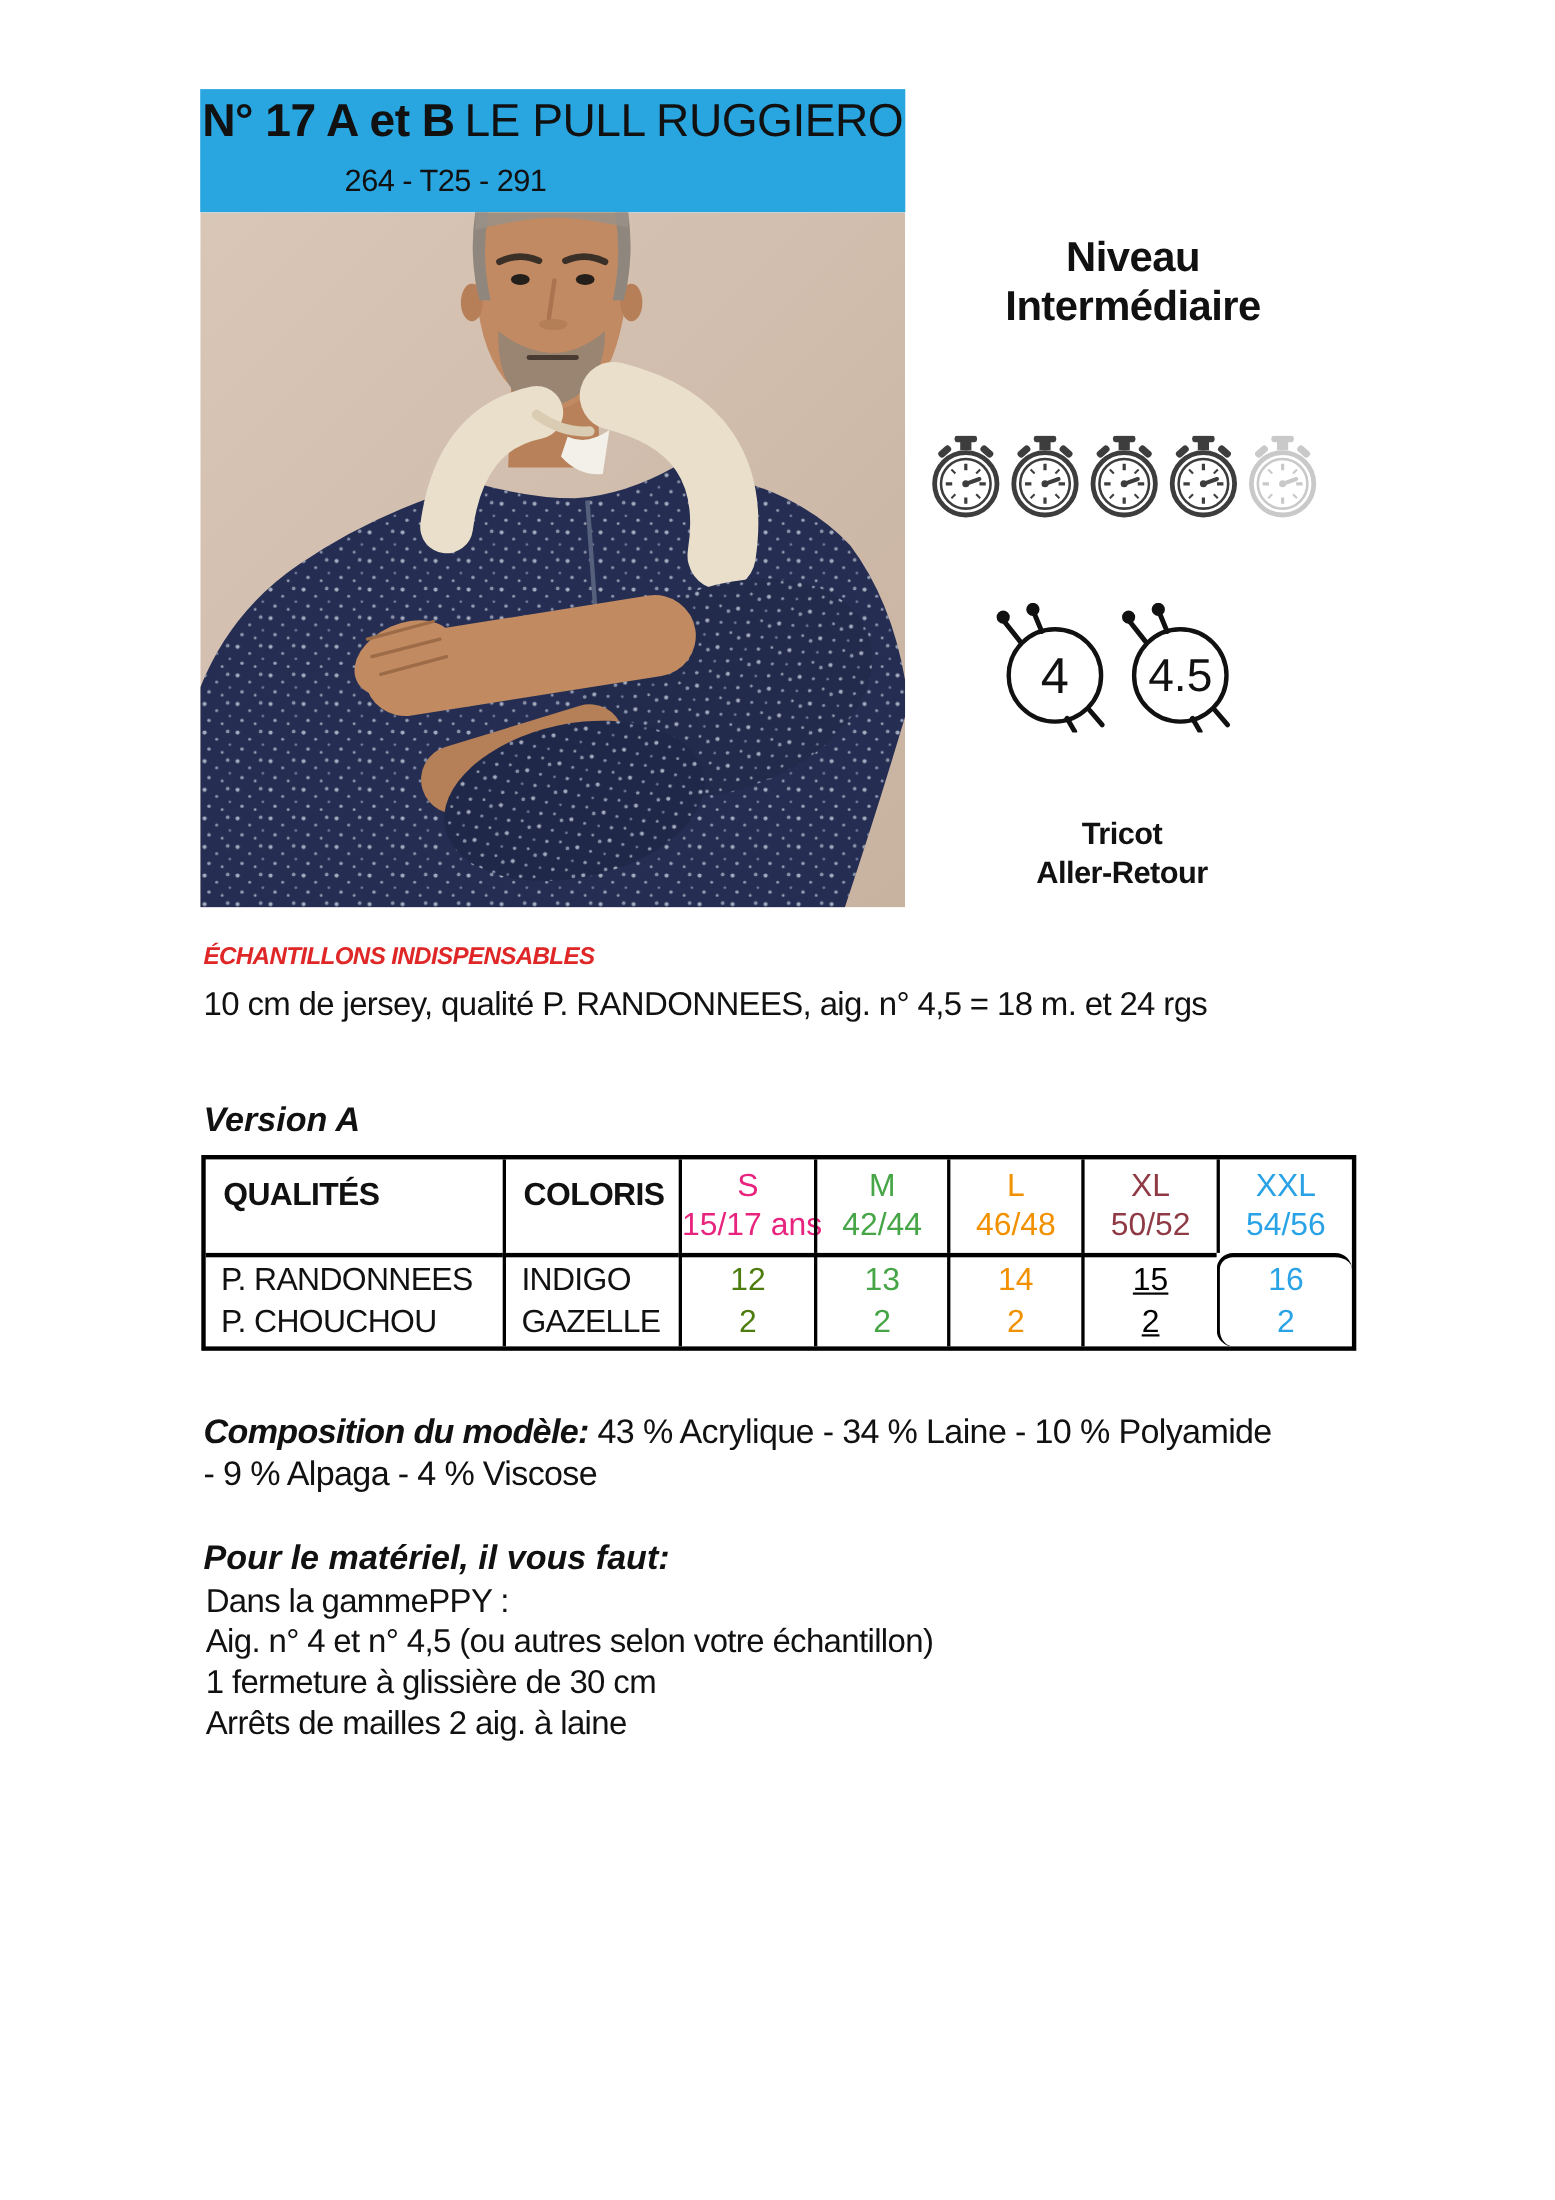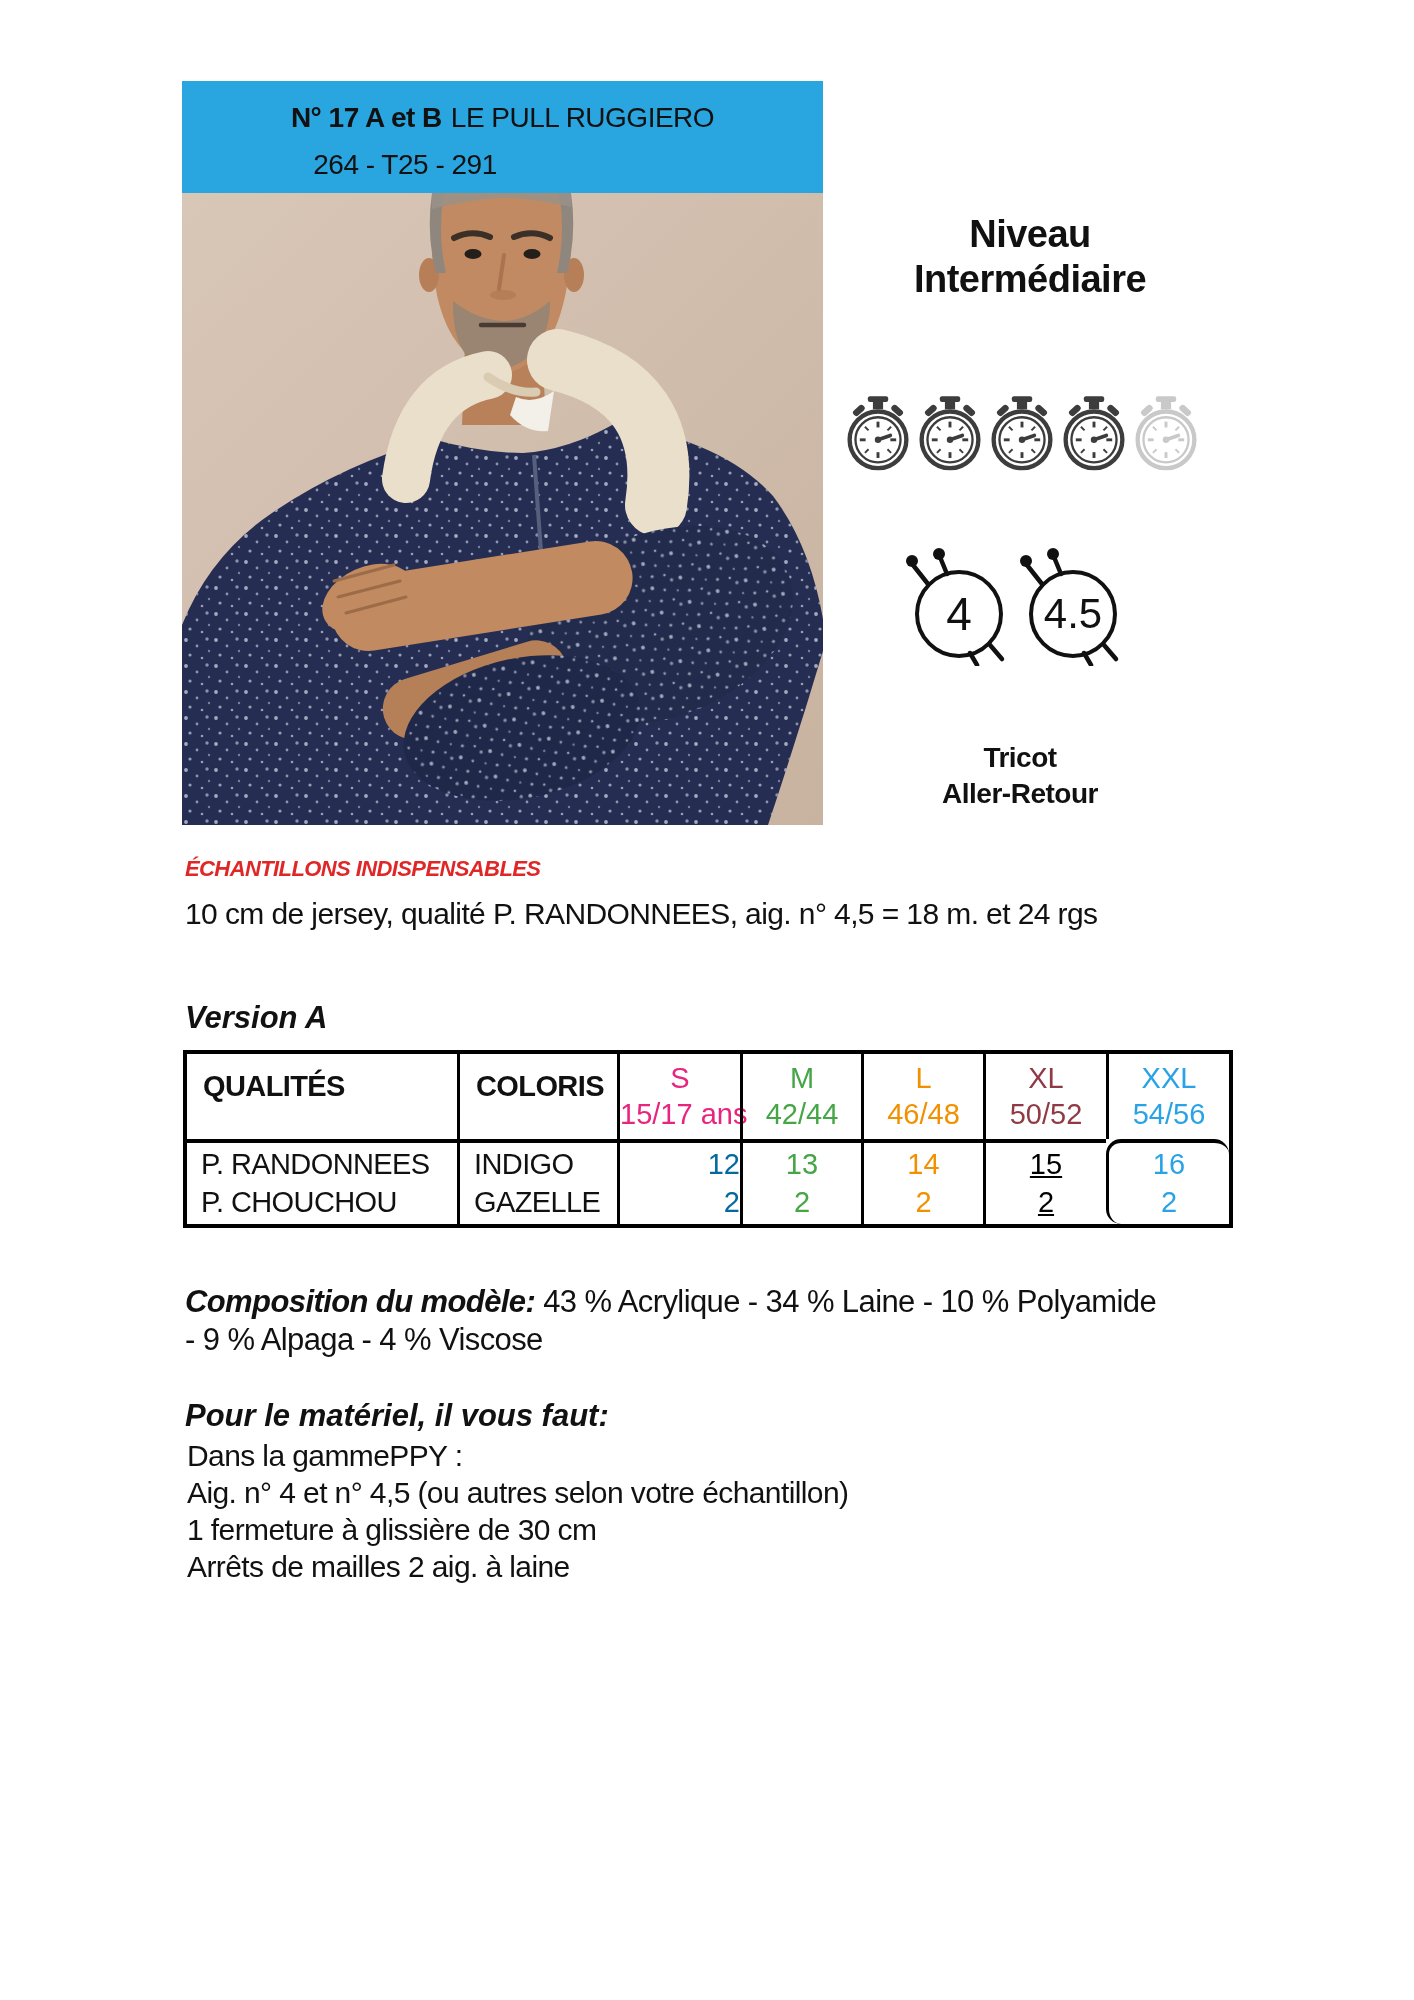--- a/index.html
+++ b/index.html
@@ -6,21 +6,21 @@
   .page{
     position:relative;width:1414px;height:2000px;background:#ffffff;
     font-family:"Liberation Sans", sans-serif;color:#111;overflow:hidden;
     margin:0 auto;
   }
   .abs{position:absolute;}
 
   
   .banner{left:182px;top:81px;width:641px;height:112px;}
   .banner-title{position:absolute;top:5px;left:0;width:100%;text-align:center;
-    font-size:28px;letter-spacing:-0.5px;white-space:nowrap;margin-top:16px;}
+    font-size:42px;letter-spacing:-0.5px;white-space:nowrap;}
   .banner-title .b{font-weight:bold;margin-right:9px;}
   .banner-sub{position:absolute;top:68px;left:0;width:446px;text-align:center;
     font-size:28px;letter-spacing:-0.5px;}
 
   
   .photo{left:182px;top:193px;width:641px;height:632px;overflow:hidden;}
   .photo svg{display:block;}
 
   
   .level{left:820px;top:212px;width:420px;text-align:center;
@@ -307,21 +307,21 @@
     </div>
 
     <div class="tcell hline td-left t-narrow">
       <div>P. RANDONNEES</div>
       <div>P. CHOUCHOU</div>
     </div>
     <div class="tcell vline hline td-left t-narrow">
       <div>INDIGO</div>
       <div>GAZELLE</div>
     </div>
-    <div class="tcell vline hline td-num" style="color: #0369a1; align-items: flex-end;">
+    <div class="tcell vline hline td-num" style="color: #4d7c0f;">
       <div>12</div>
       <div>2</div>
     </div>
     <div class="tcell vline hline td-num" style="color: rgb(70, 165, 70);">
       <div>13</div>
       <div>2</div>
     </div>
     <div class="tcell vline hline td-num" style="color: rgb(242, 145, 0);">
       <div>14</div>
       <div>2</div>

